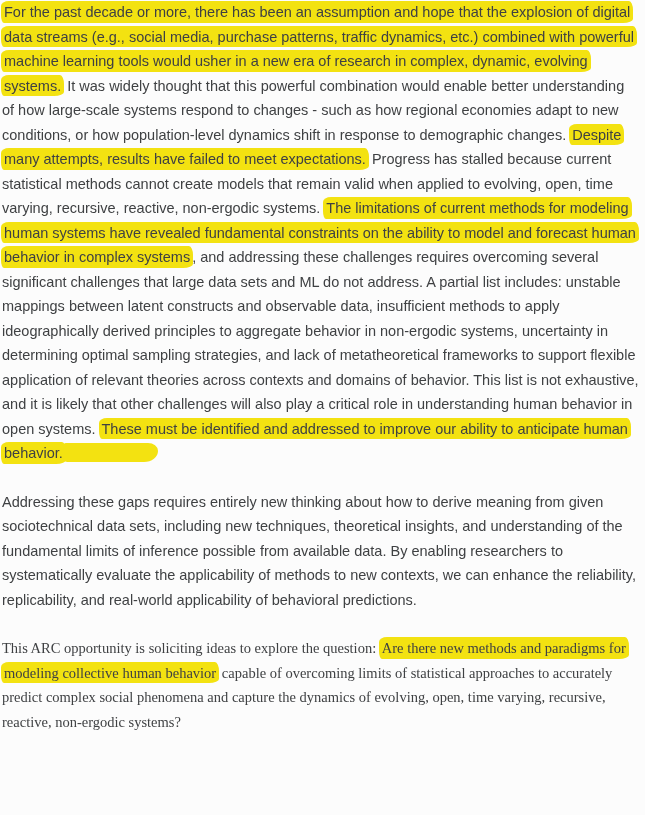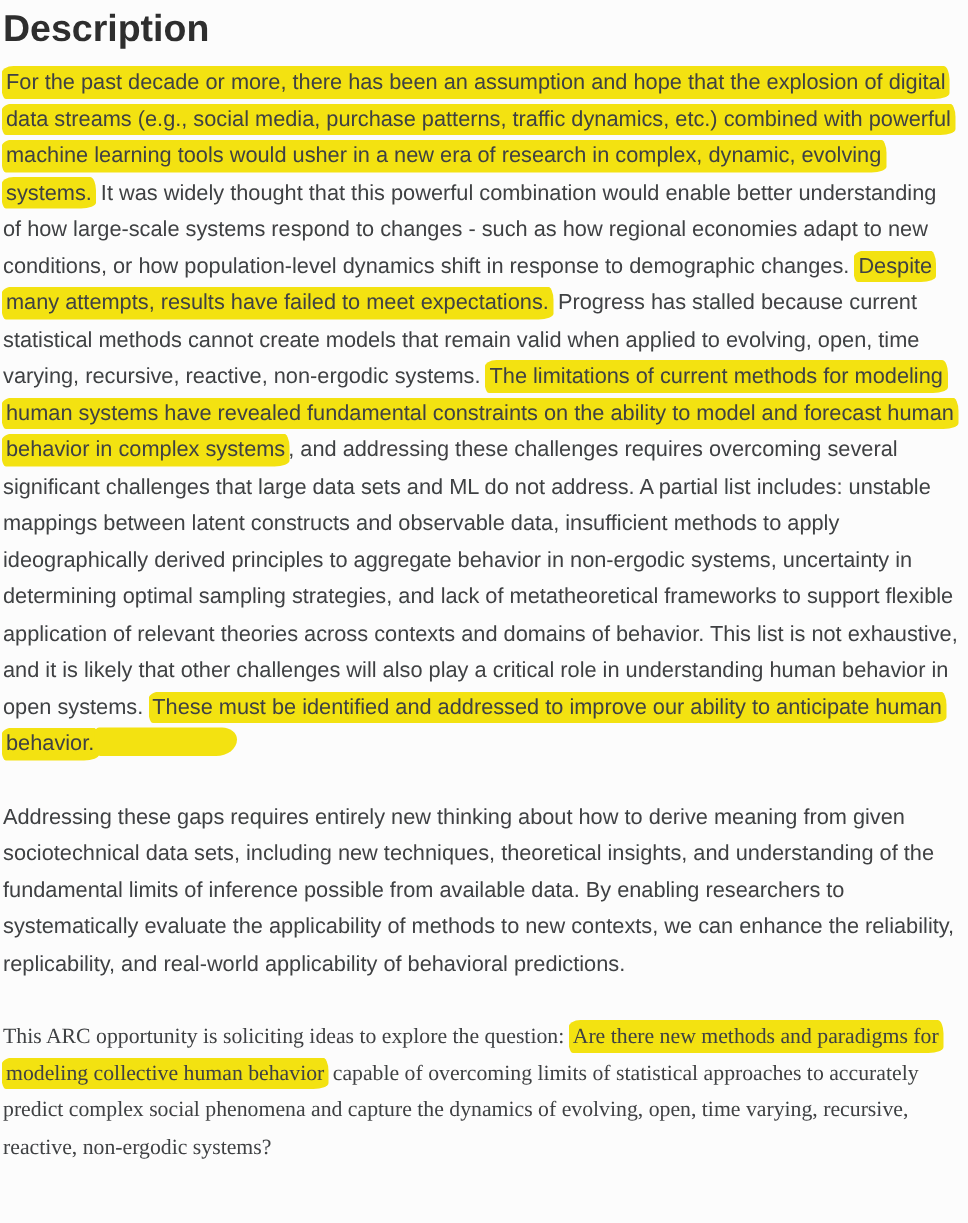--- a/index.html
+++ b/index.html
@@ -53,21 +53,20 @@
     vertical-align: -4px;
     border-radius: 3px 10px 14px 4px / 4px 8px 11px 5px;
     margin-left: -2px;
   }
 </style>
 </head>
 <body>
 
 <div class="description-section">
 
-  <h1 class="page-title">Description</h1>
 
   <p class="body-paragraph"><mark class="hl">For the past decade or more, there has been an assumption and hope that the explosion of digital data streams (e.g., social media, purchase patterns, traffic dynamics, etc.) combined with powerful machine learning tools would usher in a new era of research in complex, dynamic, evolving systems.</mark><span> It was widely thought that this powerful combination would enable better understanding of how large-scale systems respond to changes - such as how regional economies adapt to new conditions, or how population-level dynamics shift in response to demographic changes. </span><mark class="hl">Despite many attempts, results have failed to meet expectations.</mark><span> Progress has stalled because current statistical methods cannot create models that remain valid when applied to evolving, open, time varying, recursive, reactive, non-ergodic systems. </span><mark class="hl">The limitations of current methods for modeling human systems have revealed fundamental constraints on the ability to model and forecast human behavior in complex systems</mark><span>, and addressing these challenges requires overcoming several significant challenges that large data sets and ML do not address. A partial list includes: unstable mappings between latent constructs and observable data, insufficient methods to apply ideographically derived principles to aggregate behavior in non-ergodic systems, uncertainty in determining optimal sampling strategies, and lack of metatheoretical frameworks to support flexible application of relevant theories across contexts and domains of behavior. This list is not exhaustive, and it is likely that other challenges will also play a critical role in understanding human behavior in open systems. </span><mark class="hl">These must be identified and addressed to improve our ability to anticipate human behavior.</mark><span class="marker-overshoot"></span></p>
 
   <p class="body-paragraph"><span>Addressing these gaps requires entirely new thinking about how to derive meaning from given sociotechnical data sets, including new techniques, theoretical insights, and understanding of the fundamental limits of inference possible from available data. By enabling researchers to systematically evaluate the applicability of methods to new contexts, we can enhance the reliability, replicability, and real-world applicability of behavioral predictions.</span></p>
 
   <p class="body-paragraph"><span>This ARC opportunity is soliciting ideas to explore the question: </span><mark class="hl">Are there new methods and paradigms for modeling collective human behavior</mark><span> capable of overcoming limits of statistical approaches to accurately predict complex social phenomena and capture the dynamics of evolving, open, time varying, recursive, reactive, non-ergodic systems?</span></p>
 
 </div>
 
 </body></html>

